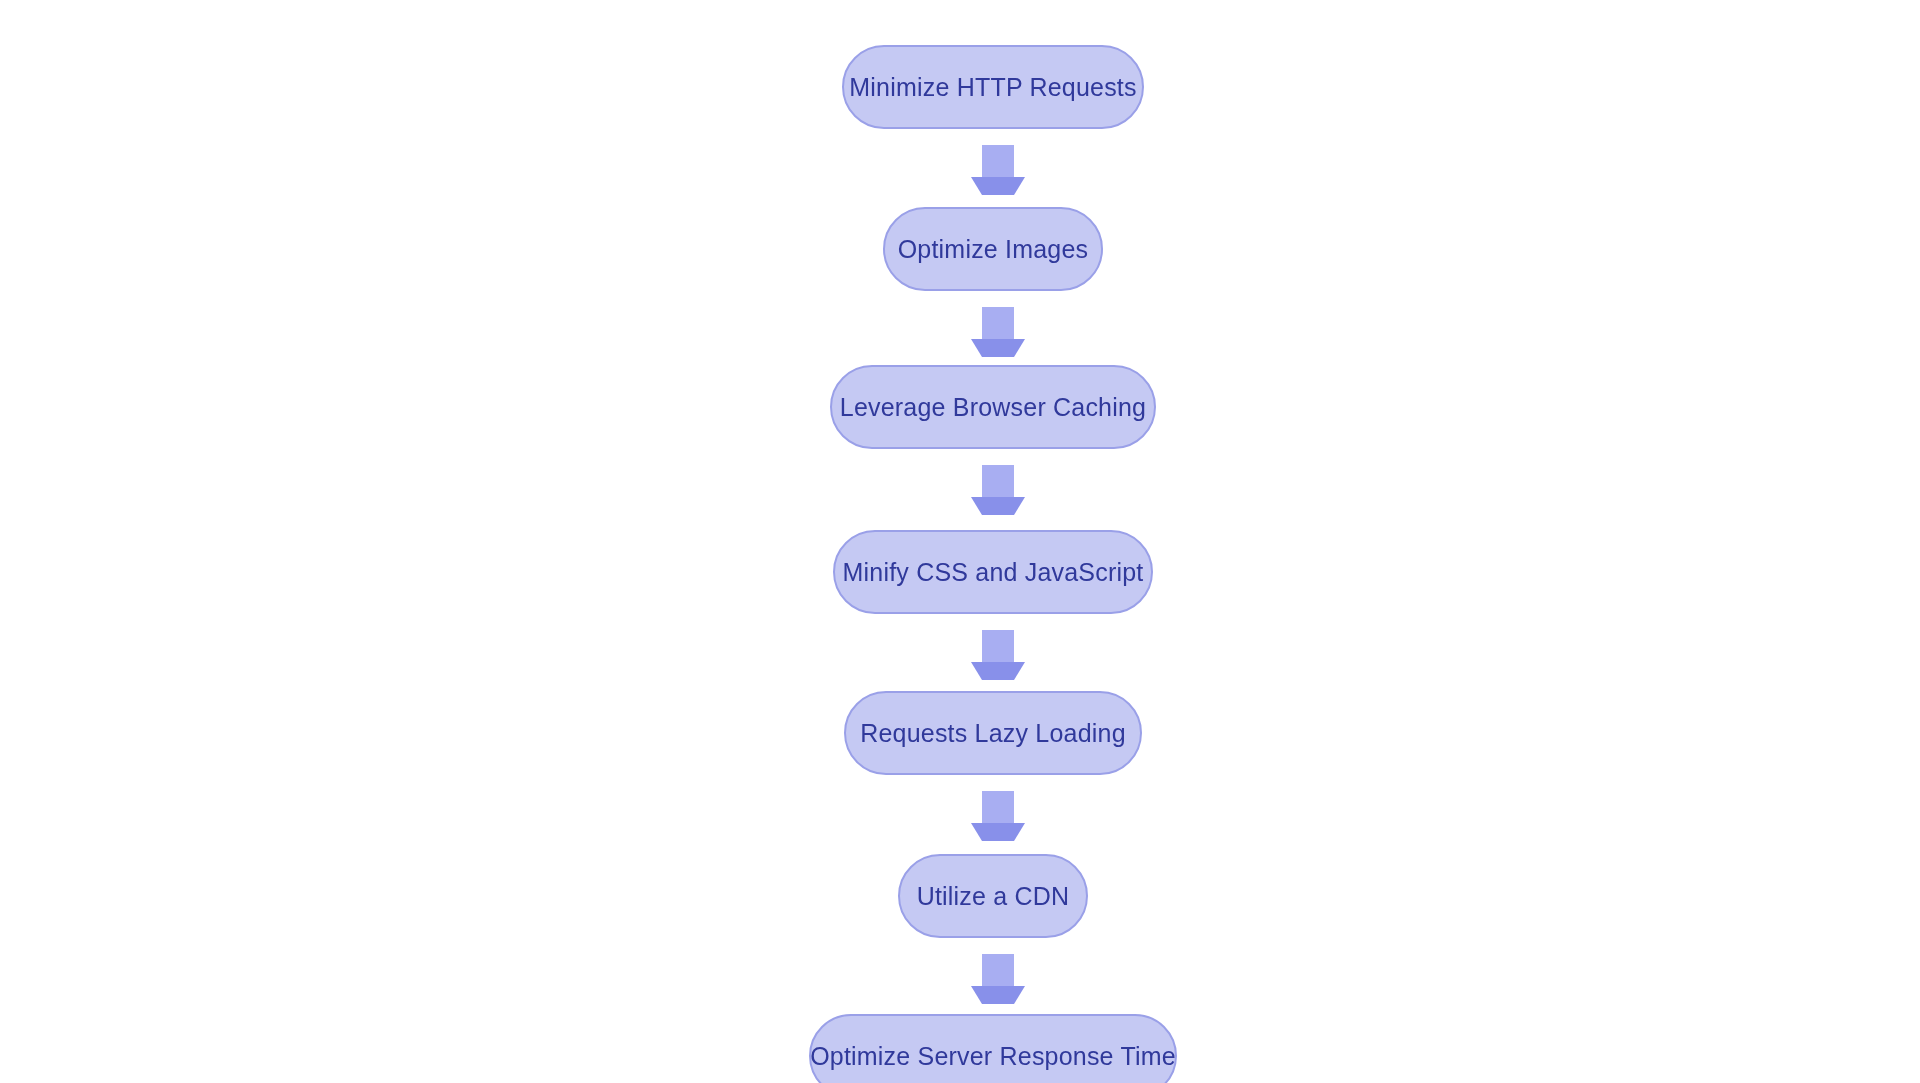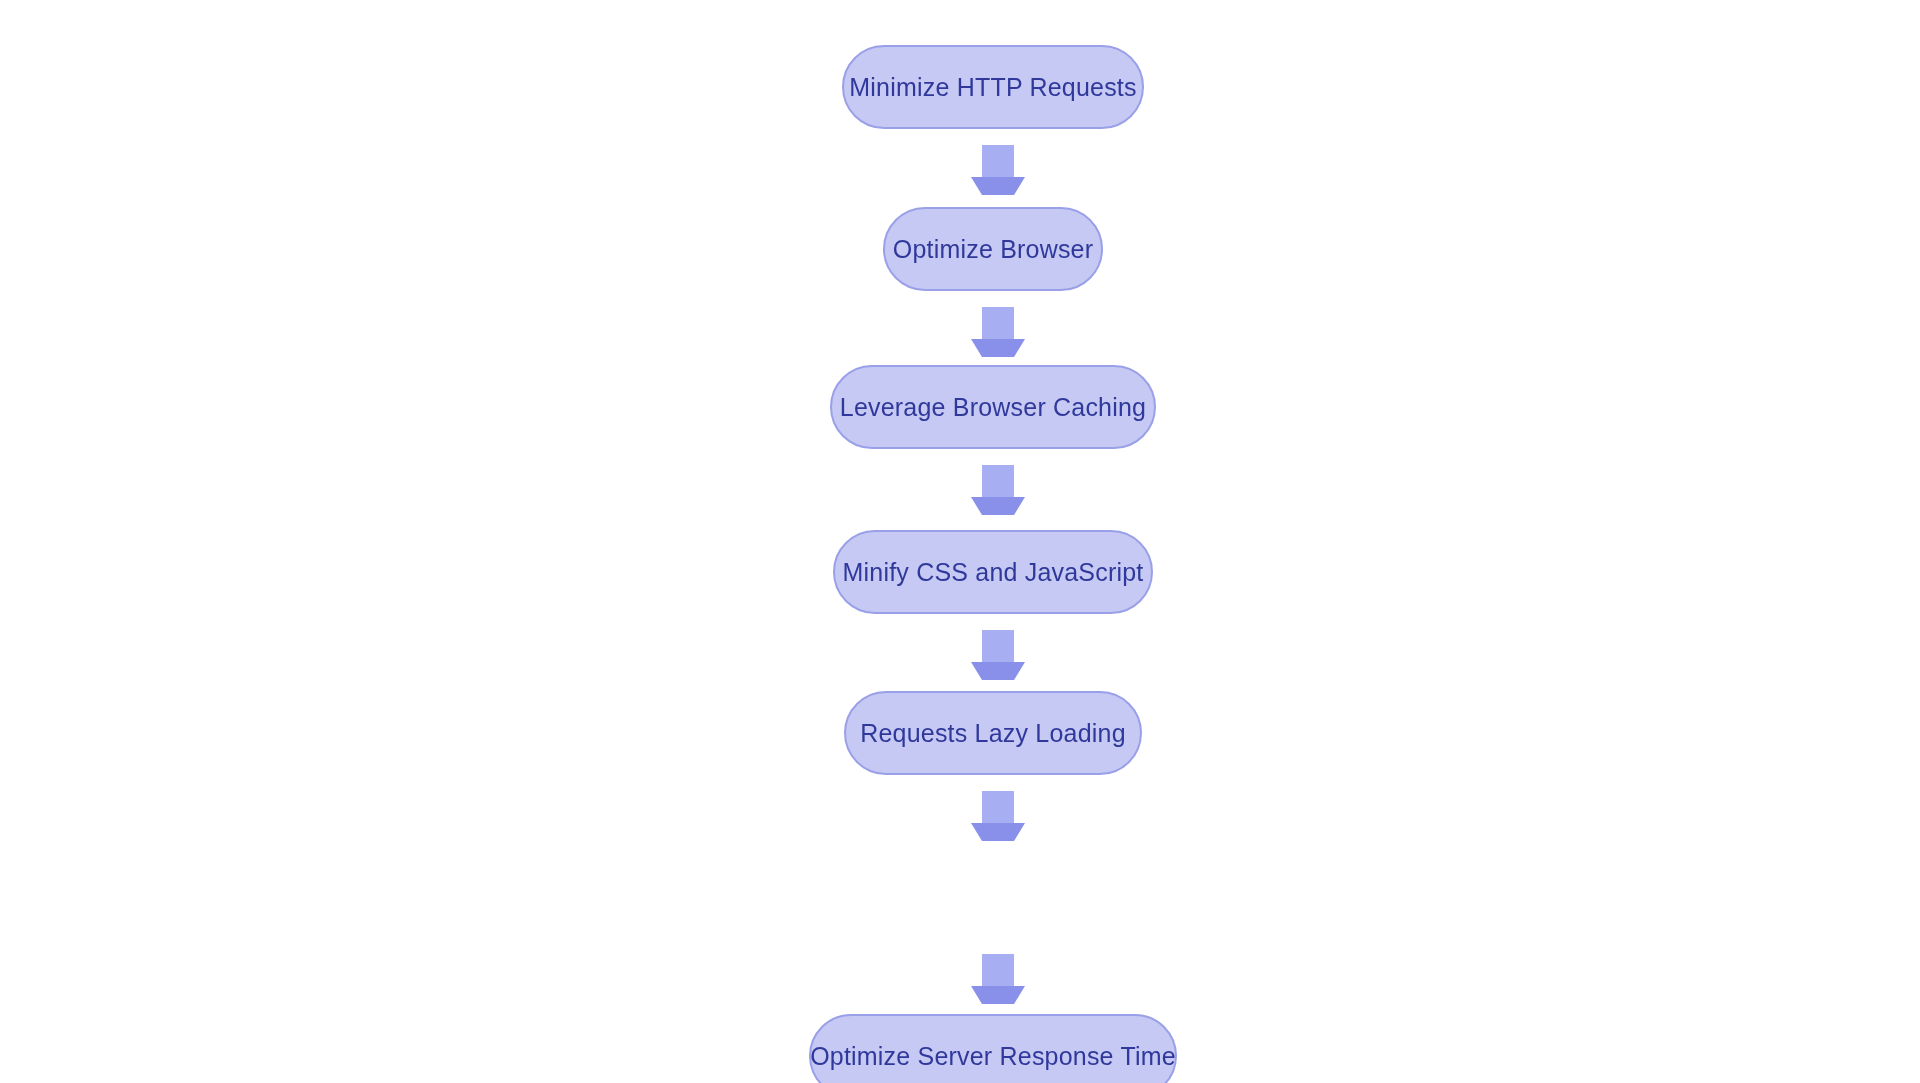--- a/index.html
+++ b/index.html
@@ -63,35 +63,38 @@
 </head>
 <body>
 
 <div class="canvas">
 
   <div class="node" style="left:810px; top:13px; width:302px">
     <span class="node-label">Minimize HTTP Requests</span>
   </div>
 
   <div class="node" style="left:851px; top:175px; width:220px">
-    <span class="node-label">Optimize Browser</span>
+    <span class="node-label">Optimize Images</span>
   </div>
 
   <div class="node" style="left:801px; top:498px; width:320px">
     <span class="node-label">Minify CSS and JavaScript</span>
   </div>
 
   <div class="node" style="left:798px; top:333px; width:326px">
     <span class="node-label">Leverage Browser Caching</span>
   </div>
 
   <div class="node" style="left:812px; top:659px; width:298px">
     <span class="node-label">Requests Lazy Loading</span>
   </div>
 
+  <div class="node" style="left:866px; top:822px; width:190px">
+    <span class="node-label">Utilize a CDN</span>
+  </div>
 
   <div class="node" style="left:777px; top:982px; width:368px">
     <span class="node-label">Optimize Server Response Time</span>
   </div>
 
   <div class="arrow" style="left:950px; top:97px; height:78px">
     <div class="arrow-stem"></div>
     <div class="arrow-head"></div>
   </div>
 

